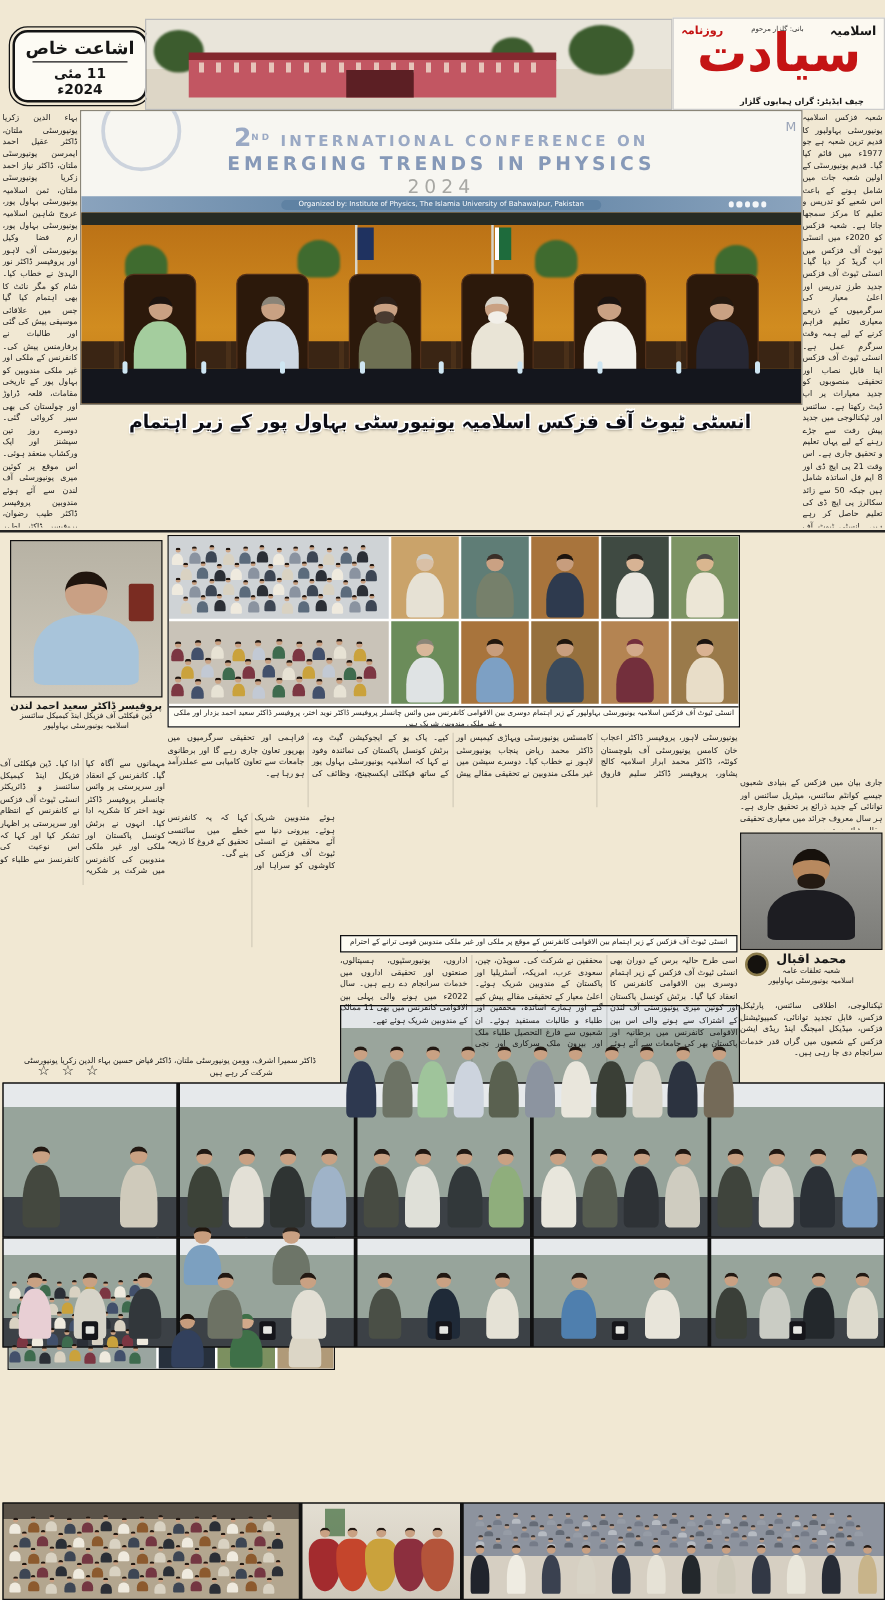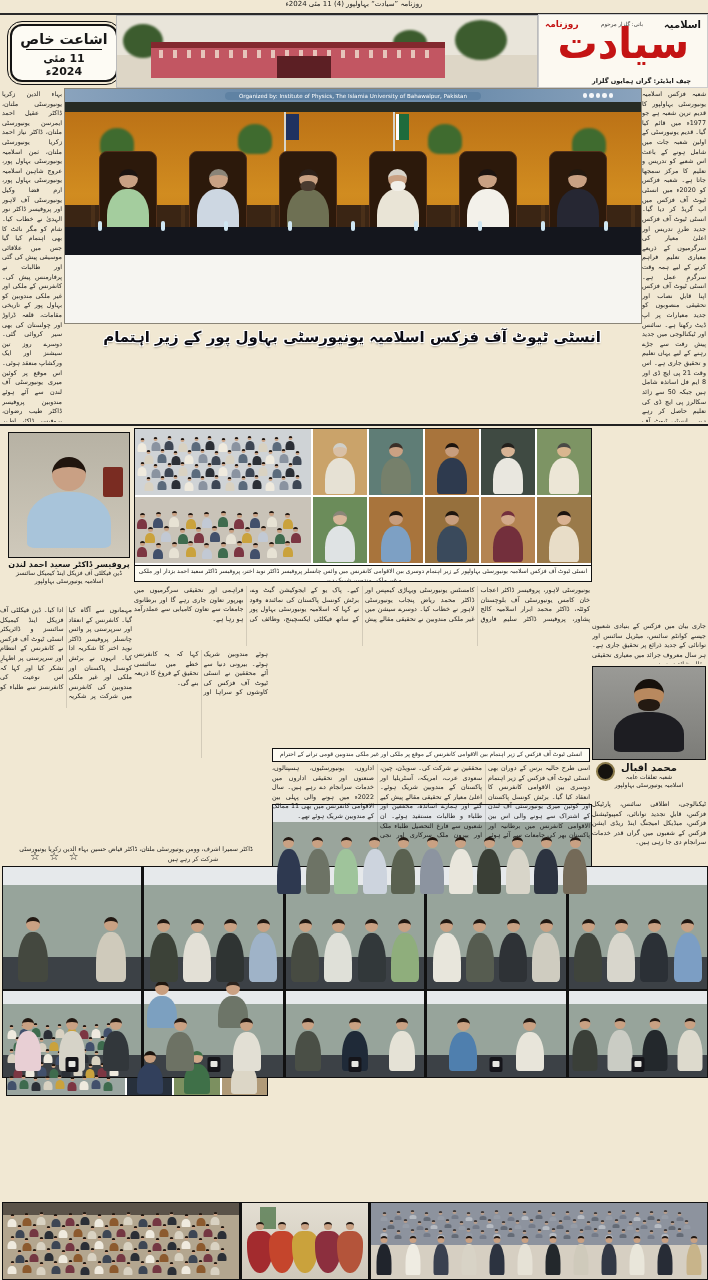--- a/index.html
+++ b/index.html
@@ -98,23 +98,20 @@
   .room{background:linear-gradient(180deg,#e6e9eb 0 15%,#97a49b 15% 74%,#3c4146 74% 100%);}
   .stagebg{background:linear-gradient(180deg,#e3e6e8 0 18%,#9aa59c 18% 78%,#6b5a42 78% 100%);}
   .strip{display:flex;gap:3px;background:#111;border:1px solid #111;}
   .strip .pframe{border:none;flex:1;}
 </style>
 </head>
 <body>
 
 <div id="paper">
 
-  <div class="abs folio">
-    <span>روزنامہ ”سیادت“ بہاولپور (4) 11 مئی 2024ء</span>
-  </div>
 
   <div class="abs spbox">
     <div class="l1 rtl">اشاعت خاص</div>
     <div class="l2 rtl">11 مئی 2024ء</div>
   </div>
 
   <div class="abs bphoto">
     <div class="palm" style="left:6px;top:8px;width:40px;height:34px;"></div>
     <div class="palm" style="right:30px;top:4px;width:52px;height:40px;"></div>
     <div class="palm" style="right:110px;top:14px;width:34px;height:26px;"></div>
@@ -129,20 +126,29 @@
     <div class="mh-founder rtl">بانی: گلزار مرحوم</div>
     <div class="mh-city rtl">اسلامیہ</div>
     <div class="mh-title rtl">سیادت</div>
     <div class="mh-chief rtl">چیف ایڈیٹر: گراں ہمایوں گلزار</div>
   </div>
 
   <div class="abs ucol" style="left:2px;top:90px;width:60px;height:332px;">بہاء الدین زکریا یونیورسٹی ملتان، ڈاکٹر عقیل احمد ایمرسن یونیورسٹی ملتان، ڈاکٹر نیاز احمد زکریا یونیورسٹی ملتان، ثمن اسلامیہ یونیورسٹی بہاول پور، عروج شاہین اسلامیہ یونیورسٹی بہاول پور، ارم فضا وکیل یونیورسٹی آف لاہور اور پروفیسر ڈاکٹر نور الہدیٰ نے خطاب کیا۔ شام کو مگر نائٹ کا بھی اہتمام کیا گیا جس میں علاقائی موسیقی پیش کی گئی اور طالبات نے پرفارمنس پیش کی۔ کانفرنس کے ملکی اور غیر ملکی مندوبین کو بہاول پور کے تاریخی مقامات، قلعہ ڈراوڑ اور چولستان کی بھی سیر کروائی گئی۔ دوسرے روز تین سیشنز اور ایک ورکشاپ منعقد ہوئی۔ اس موقع پر کوئین میری یونیورسٹی آف لندن سے آئے ہوئے مندوبین پروفیسر ڈاکٹر طیب رضوان، پروفیسر ڈاکٹر اطہر جمیل اور این ای ڈی یونیورسٹی کراچی سے پروفیسر ڈاکٹر محمد حبیب اور پروفیسر ڈاکٹر ایم اے نے خطاب کیا۔ اس موقع پر پوسٹر پریزنٹیشن بھی منعقد ہوئی جس میں اساتذہ اور طلباء و طالبات کی کثیر تعداد نے شرکت کی اور اہلِ علم کے تحقیقی مقالے پیش کیے گئے۔</div>
   <div class="abs ucol" style="left:642px;top:90px;width:64px;height:332px;">شعبہ فزکس اسلامیہ یونیورسٹی بہاولپور کا قدیم ترین شعبہ ہے جو 1977ء میں قائم کیا گیا۔ قدیم یونیورسٹی کے اولین شعبہ جات میں شامل ہونے کے باعث اس شعبے کو تدریس و تعلیم کا مرکز سمجھا جاتا ہے۔ شعبہ فزکس کو 2020ء میں انسٹی ٹیوٹ آف فزکس میں اپ گریڈ کر دیا گیا۔ انسٹی ٹیوٹ آف فزکس جدید طرزِ تدریس اور اعلیٰ معیار کی سرگرمیوں کے ذریعے معیاری تعلیم فراہم کرنے کے لیے ہمہ وقت سرگرمِ عمل ہے۔ انسٹی ٹیوٹ آف فزکس اپنا قابلِ نصاب اور تحقیقی منصوبوں کو جدید معیارات پر اپ ڈیٹ رکھتا ہے۔ سائنس اور ٹیکنالوجی میں جدید پیش رفت سے جڑے رہنے کے لیے یہاں تعلیم و تحقیق جاری ہے۔ اس وقت 21 پی ایچ ڈی اور 8 ایم فل اساتذہ شامل ہیں جبکہ 50 سے زائد سکالرز پی ایچ ڈی کی تعلیم حاصل کر رہے ہیں۔ انسٹی ٹیوٹ آف فزکس میں بی ایس، ایم ایس سی، ایم فل اور پی ایچ ڈی کی ڈگریاں جاری کی جاتی ہیں۔</div>
 
   <div class="abs mainphoto">
+    <div class="bannerzone">
+      <div class="ring"></div>
+      <div class="bl1">
+        <span class="big2">2</span><sup>ND</sup><span> INTERNATIONAL CONFERENCE ON</span>
+      </div>
+      <div class="bl2">EMERGING TRENDS IN PHYSICS</div>
+      <div class="bl3">2024</div>
+      <div class="bpartial">M</div>
+    </div>
     <div class="orgstrip">
       <div class="orgpill">Organized by: Institute of Physics, The Islamia University of Bahawalpur, Pakistan</div>
       <div class="sicons">
         <span class="sicon"></span>
         <span class="sicon"></span>
         <span class="sicon"></span>
         <span class="sicon"></span>
         <span class="sicon"></span>
       </div>
     </div>

